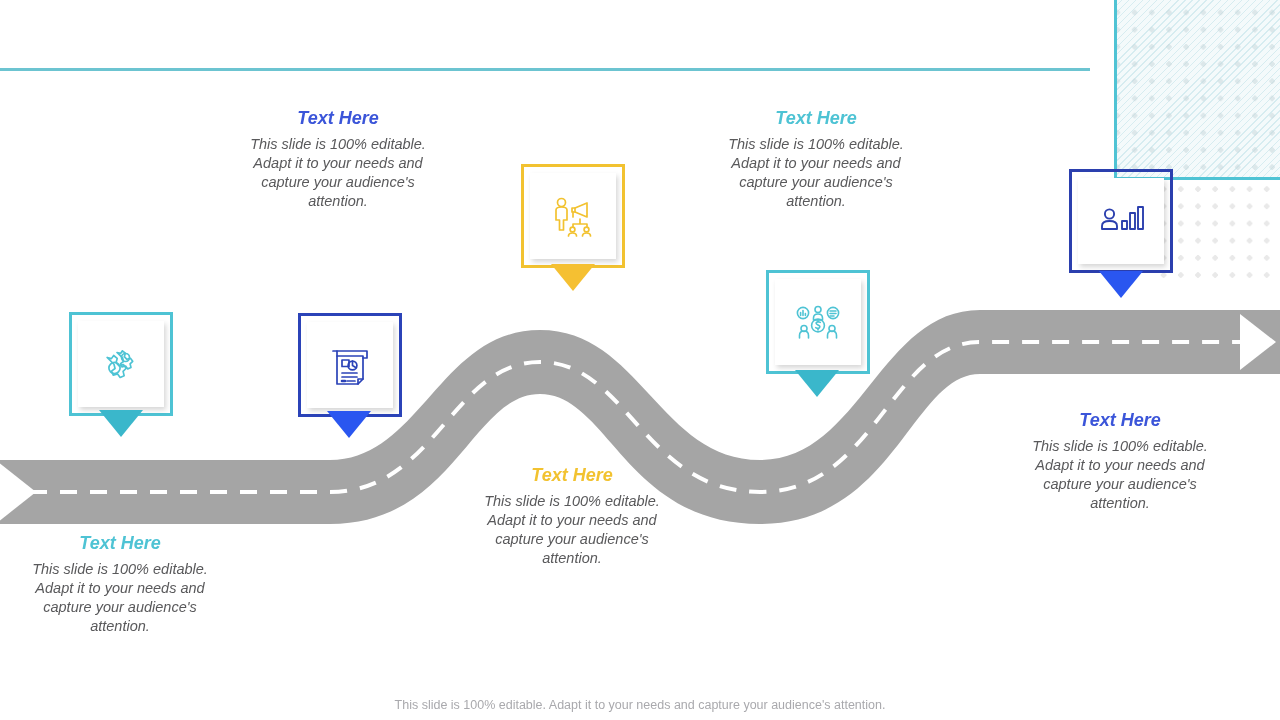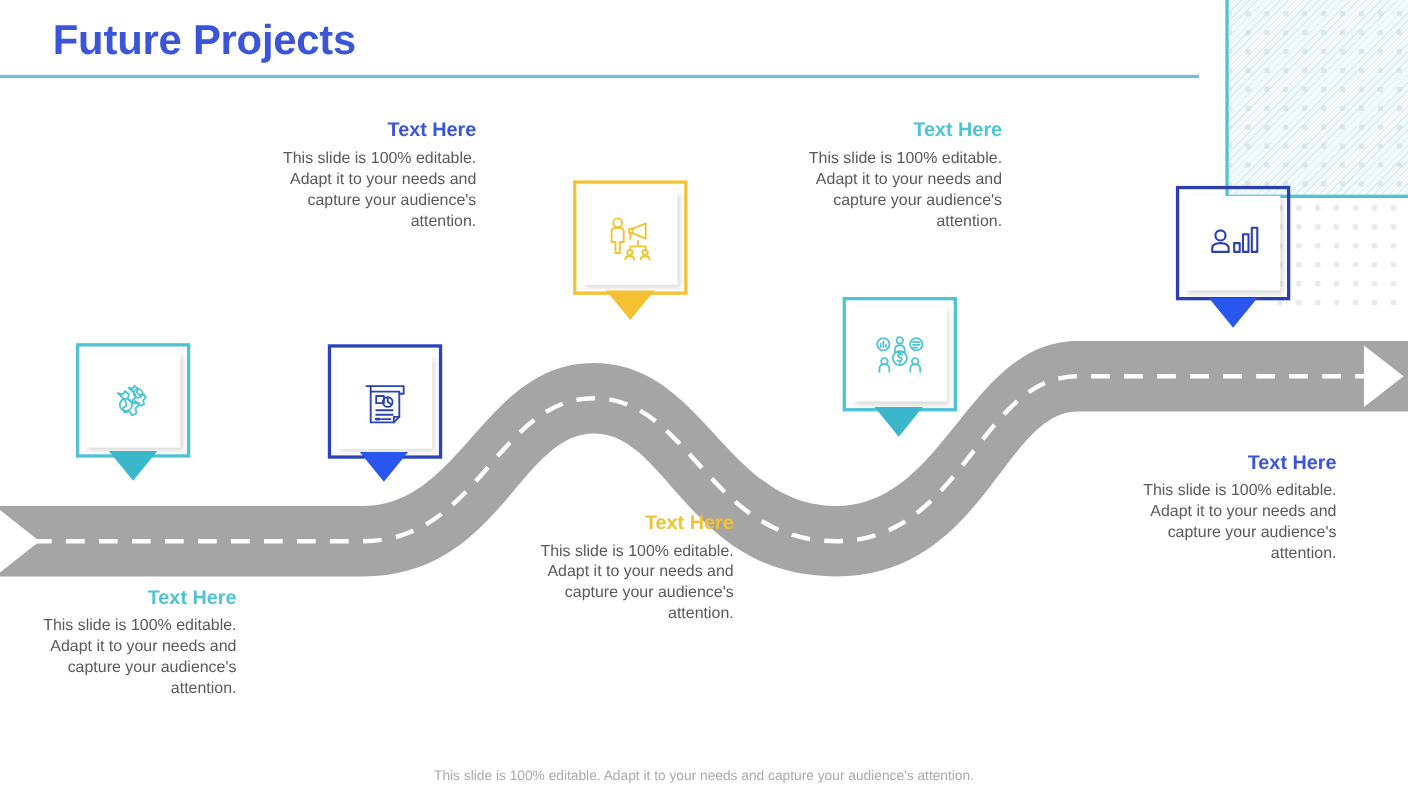--- a/index.html
+++ b/index.html
@@ -95,21 +95,22 @@
     position: absolute;
     width: 0; height: 0;
     border-left: 22px solid transparent;
     border-right: 22px solid transparent;
   }
 
   
   .tblock {
     position: absolute;
     width: 190px;
-    text-align: right;
+    text-align: center;
+    font-style: italic;
   }
   .tblock .head {
     font-size: 18px;
     font-weight: bold;
     margin-bottom: 5px;
     line-height: 1.2;
   }
   .tblock .body {
     font-size: 14.5px;
     line-height: 1.32;
@@ -128,21 +129,20 @@
 </head>
 <body>
 
 <div id="slide">
 
   <div class="deco-dots"></div>
   <div class="deco-hatch-box">
     <div class="deco-hatch-inner-dots"></div>
   </div>
 
-  <div class="title">Future Projects</div>
   <div class="title-rule"></div>
 
   <svg class="road-svg" viewBox="0 0 1280 720">
     <defs>
       <clipPath id="roadclip">
         <path d="M 0,460
                  L 330,460
                  C 420,460 440,330 540,330
                  C 640,330 660,460 760,460
                  C 860,460 880,310 980,310

